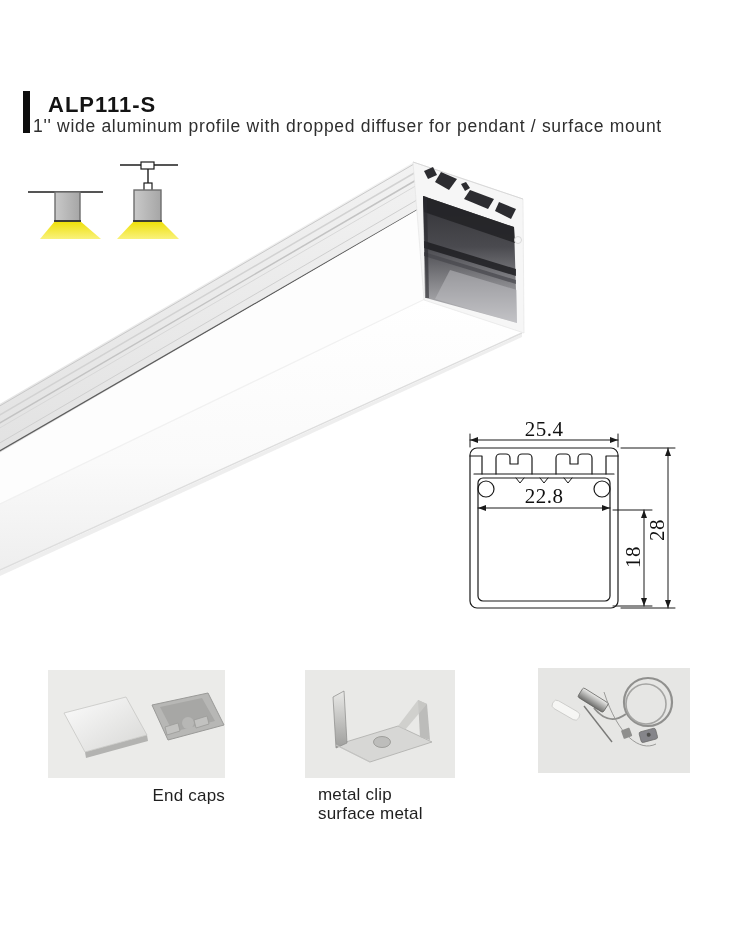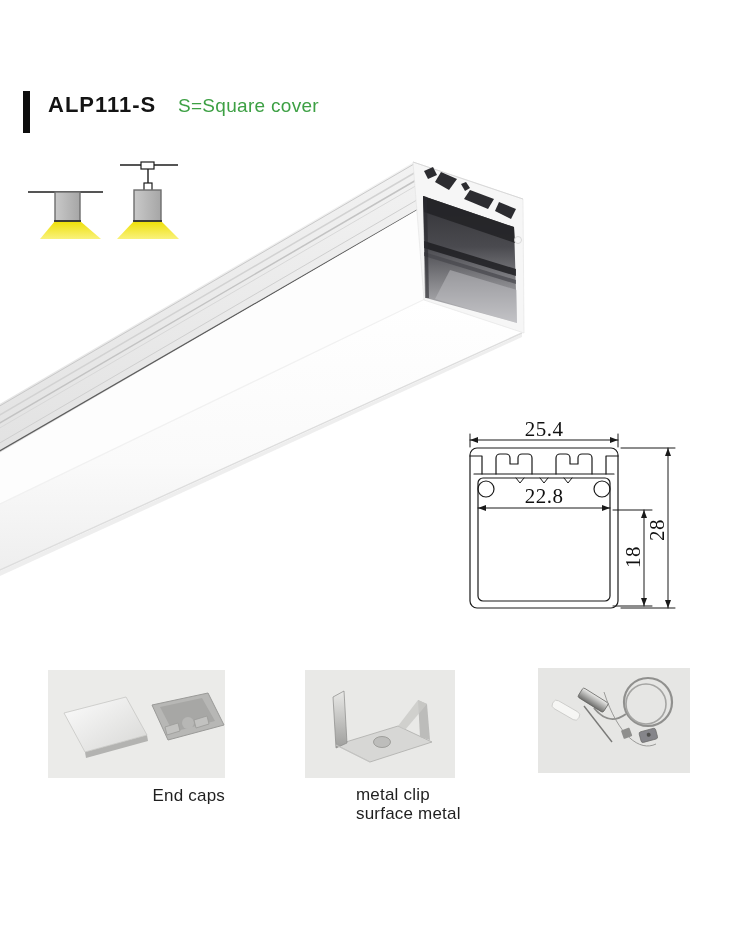--- a/index.html
+++ b/index.html
@@ -5,21 +5,21 @@
   html,body{margin:0;padding:0;background:#ffffff;}
   #page{position:relative;width:750px;height:930px;background:#fff;overflow:hidden;
         font-family:"Liberation Sans",sans-serif;}
   .abs{position:absolute;}
   #accent-bar{left:23px;top:91px;width:7px;height:42px;background:#0d0d0d;}
   #product-code{left:36px;top:92px;font-size:22px;font-weight:700;letter-spacing:1px;color:#141414;margin-left:12px;}
   #cover-note{left:178px;top:95px;font-size:19px;font-weight:400;letter-spacing:.3px;color:#3da044;}
   #description{left:33px;top:116px;font-size:17.5px;font-weight:400;letter-spacing:.7px;color:#2e2e2e;}
   .cap-label{font-size:17px;line-height:19px;color:#1f1f1f;letter-spacing:.2px;}
   #label-endcaps{left:48px;top:786px;width:177px;text-align:right;}
-  #label-clip{left:318px;top:785px;margin-left:38px;}
+  #label-clip{left:318px;top:785px;}
   #label-susp{left:572px;top:783px;}
   svg{position:absolute;left:0;top:0;}
   svg text.dim{font-family:"Liberation Serif",serif;font-size:21px;fill:#111;letter-spacing:.5px;}
 </style>
 </head>
 <body>
 
 <div id="page">
 
   <svg width="750" height="930" viewBox="0 0 750 930">
@@ -212,20 +212,20 @@
         <g transform="rotate(-15 648 736)">
           <rect x="640" y="730" width="17" height="11" rx="2" fill="#85858a" stroke="#6a6a68" stroke-width=".7"></rect>
           <circle cx="649" cy="735" r="2" fill="#4f4f4d"></circle>
         </g>
       </g>
     </g>
   </svg>
 
   <div class="abs" id="accent-bar"></div>
   <div class="abs" id="product-code">ALP111-S</div>
-  <div class="abs" id="cover-note">S=Square cover</div>
+  <div class="abs" id="description">1'' wide aluminum profile with dropped diffuser for pendant / surface mount</div>
 
   <div class="abs cap-label" id="label-endcaps">End caps</div>
   <div class="abs cap-label" id="label-clip">
     <div>metal clip</div>
     <div>surface metal</div>
   </div>
 </div>
 
 </body></html>

